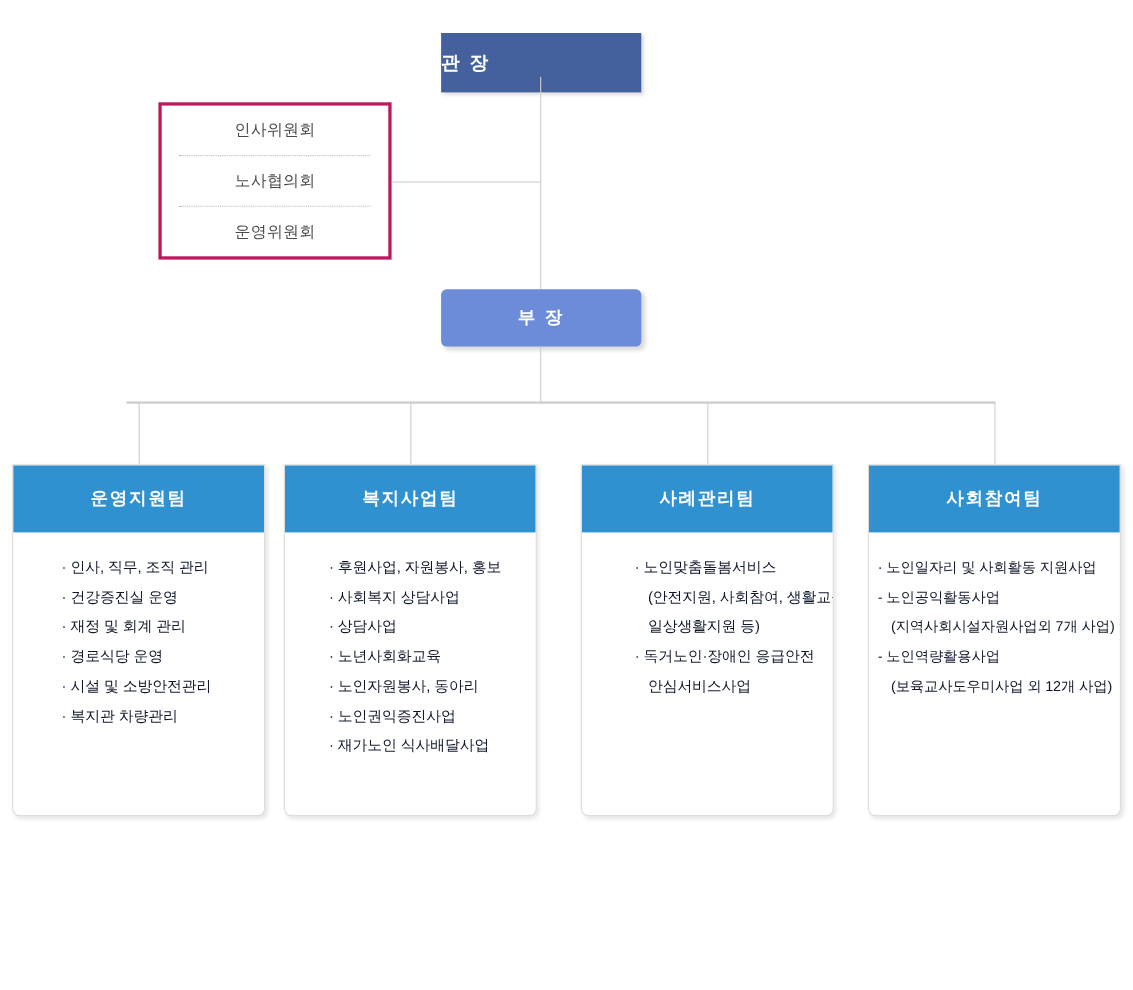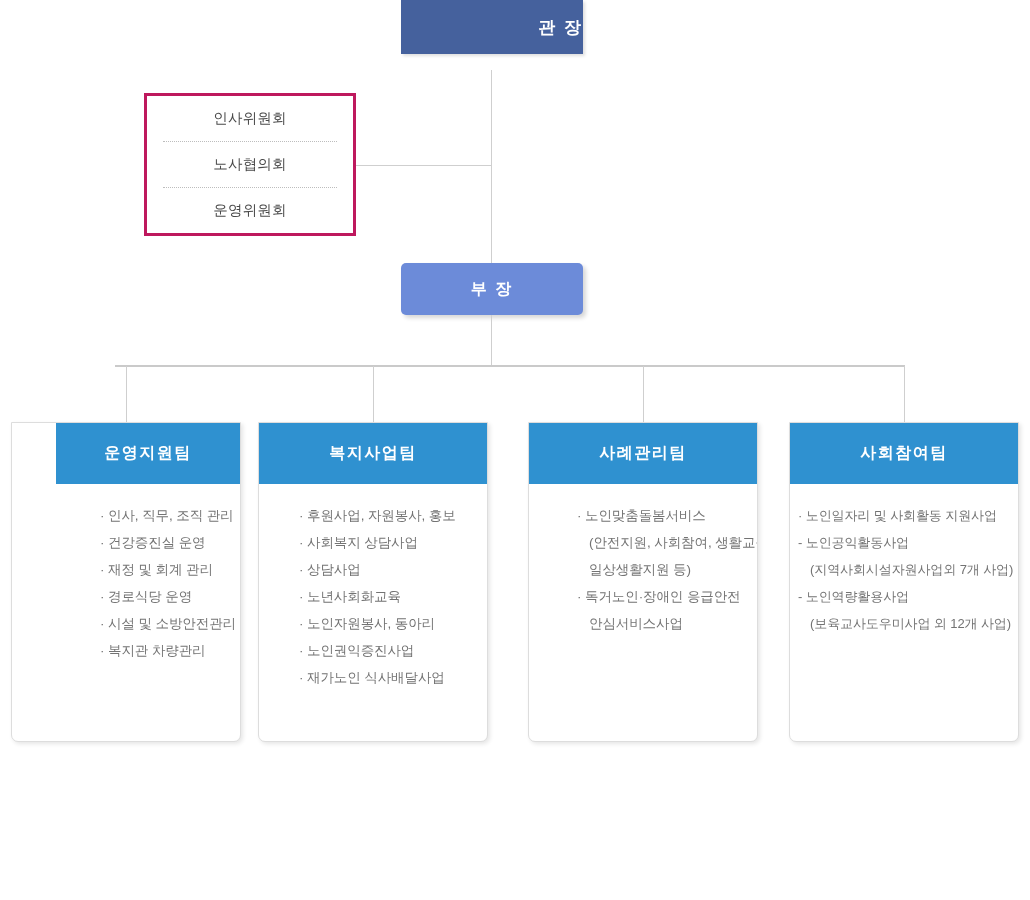--- a/index.html
+++ b/index.html
@@ -28,31 +28,31 @@
     background: #cfcfcf;
   }
   .line.v { width: 1px; }
   .line.h { height: 1px; }
   .line.bus { height: 2px; background: #cacaca; }
 
   
   .node-top {
     position: absolute;
     left: 401px;
-    top: 0;
+    top: 30px;
     width: 182px;
     height: 54px;
     background: #45619d;
     color: #ffffff;
     font-size: 17px;
     font-weight: bold;
     letter-spacing: 2px;
     display: flex;
     align-items: center;
-    justify-content: flex-end;
+    justify-content: flex-start;
     box-shadow: 2px 2px 3px rgba(0,0,0,0.13);
   }
 
   
   .node-mid {
     position: absolute;
     left: 401px;
     top: 263px;
     width: 182px;
     height: 52px;
@@ -122,28 +122,28 @@
     padding: 18px 10px 10px 10px;
   }
   .team-body ul {
     list-style: none;
     margin: 0;
     padding: 0;
   }
   .team-body li {
     font-size: 13.5px;
     line-height: 27px;
-    color: #737373;
+    color: #0f172a;
     white-space: nowrap;
     letter-spacing: -0.1px;
   }
   .team-body li.indent { padding-left: 12px; }
 
   
-  #team-0 { left: 11px; padding-left: 44px; }
+  #team-0 { left: 11px; }
   #team-1 { left: 258px; }
   #team-2 { left: 528px; }
   #team-3 { left: 789px; }
 
   #team-0 .team-body { padding-left: 44px; }
   #team-1 .team-body { padding-left: 40px; }
   #team-2 .team-body { padding-left: 48px; }
   #team-3 .team-body { padding-left: 8px; font-size: 13px; }
   #team-3 .team-body li { font-size: 13px; }
 </style>

